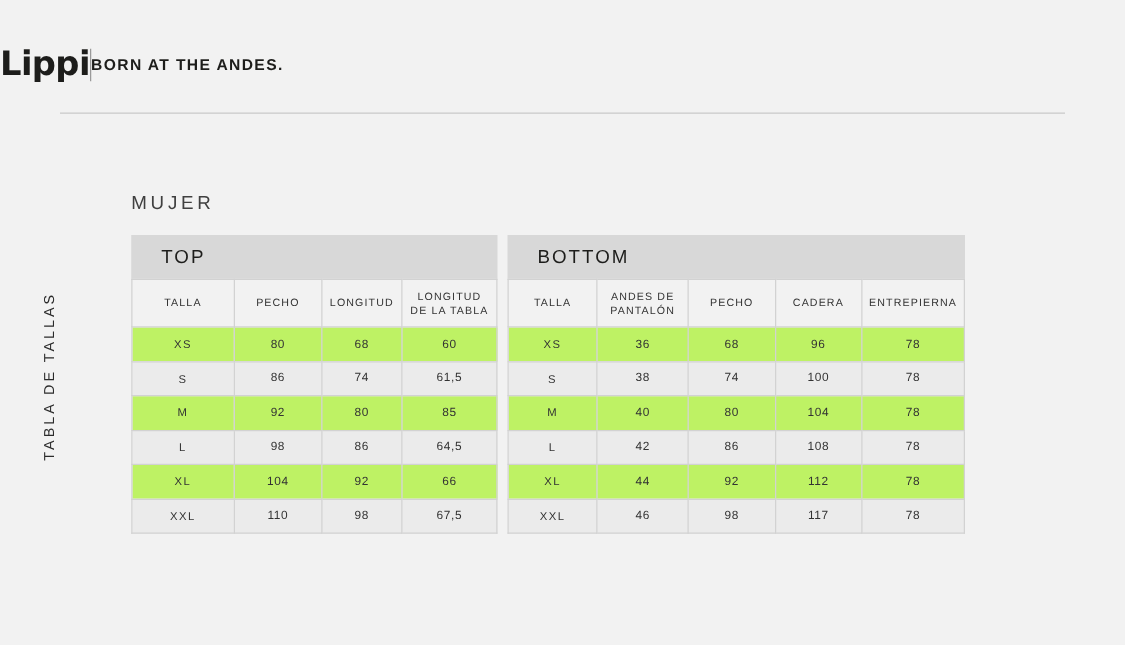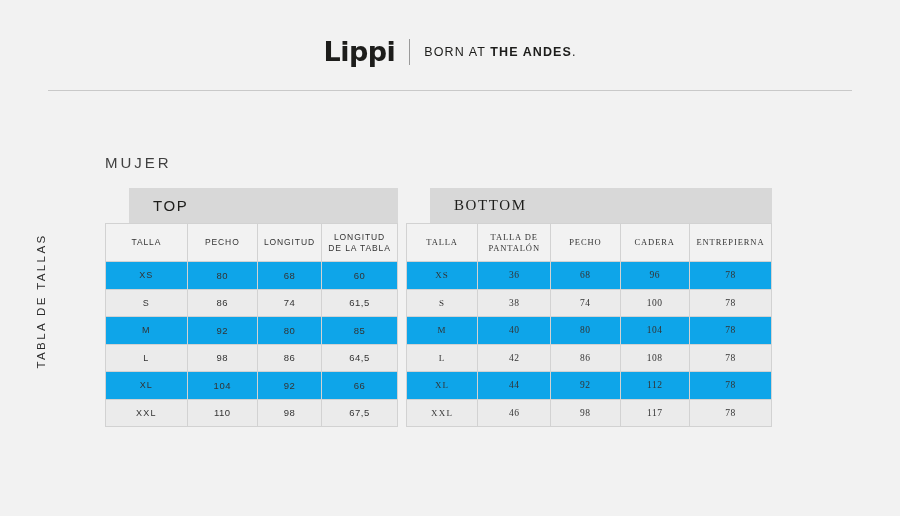--- a/index.html
+++ b/index.html
@@ -22,22 +22,21 @@
     position: absolute;
     top: 0; left: 0; right: 0;
     height: 90px;
   }
   .brand-row {
     position: absolute;
     top: 38px;
     left: 0; right: 0;
     display: flex;
     align-items: center;
-    justify-content: center;
-    gap: 14px;
+    justify-content: flex-start;
   }
   .brand-logo {
     font-family: "DejaVu Sans", sans-serif;
     font-size: 27px;
     font-weight: bold;
     letter-spacing: -0.5px;
     color: #1d1d1b;
     line-height: 1;
     position: relative;
   }
@@ -45,21 +44,21 @@
     width: 1px;
     height: 26px;
     background: #9a9a9a;
   }
   .brand-tagline {
     font-size: 12.5px;
     letter-spacing: 1.1px;
     color: #1d1d1b;
     white-space: nowrap;
   }
-  .brand-tagline .light { font-weight: normal; }
+  .brand-tagline .light { font-weight: bold; }
   .brand-tagline .bold { font-weight: bold; }
 
   .header-rule {
     position: absolute;
     top: 90px;
     left: 48px;
     right: 48px;
     height: 1px;
     background: #c9c9c9;
   }
@@ -95,32 +94,31 @@
 
   .tables {
     position: absolute;
     left: 105px;
     top: 188px;
     width: 667px;
     display: flex;
     gap: 8px;
   }
   .table-block { width: 293px; }
-  .table-block.bottom { width: 366px; font-family: Liberation Serif, serif; }
+  .table-block.bottom { width: 366px; }
 
   .table-head-bar {
     background: #d8d8d8;
     height: 35px;
     display: flex;
     align-items: center;
     padding-left: 24px;
     font-size: 15px;
     letter-spacing: 1.6px;
     color: #1d1d1b;
-    margin-left: 24px;
   }
 
   table {
     border-collapse: collapse;
     width: 100%;
     table-layout: fixed;
   }
   th, td {
     border: 1px solid #d2d2d2;
     text-align: center;
@@ -132,21 +130,21 @@
     font-size: 8.5px;
     letter-spacing: 0.9px;
     line-height: 1.25;
     padding: 2px 1px;
     background: #f2f2f2;
   }
   tbody td {
     height: 27.5px;
     font-size: 9.5px;
     letter-spacing: 0.5px;
-    background: #0ea5e9;
+    background: #bef264;
   }
   tbody td.sizecol {
     letter-spacing: 1.2px;
     font-size: 9px;
   }
   tbody tr.shade td {
     background: #ebebeb;
   }
   
   .table-block.top col.c1 { width: 28%; }
@@ -258,21 +256,21 @@
           <col class="b3">
           <col class="b4">
           <col class="b5">
       </colgroup>
       <thead>
         <tr>
           <th>
             <div>TALLA</div>
           </th>
           <th>
-            <div>TALLA DE</div>
+            <div>ANDES DE</div>
             <div>PANTALÓN</div>
           </th>
           <th>
             <div>PECHO</div>
           </th>
           <th>
             <div>CADERA</div>
           </th>
           <th>
             <div>ENTREPIERNA</div>

